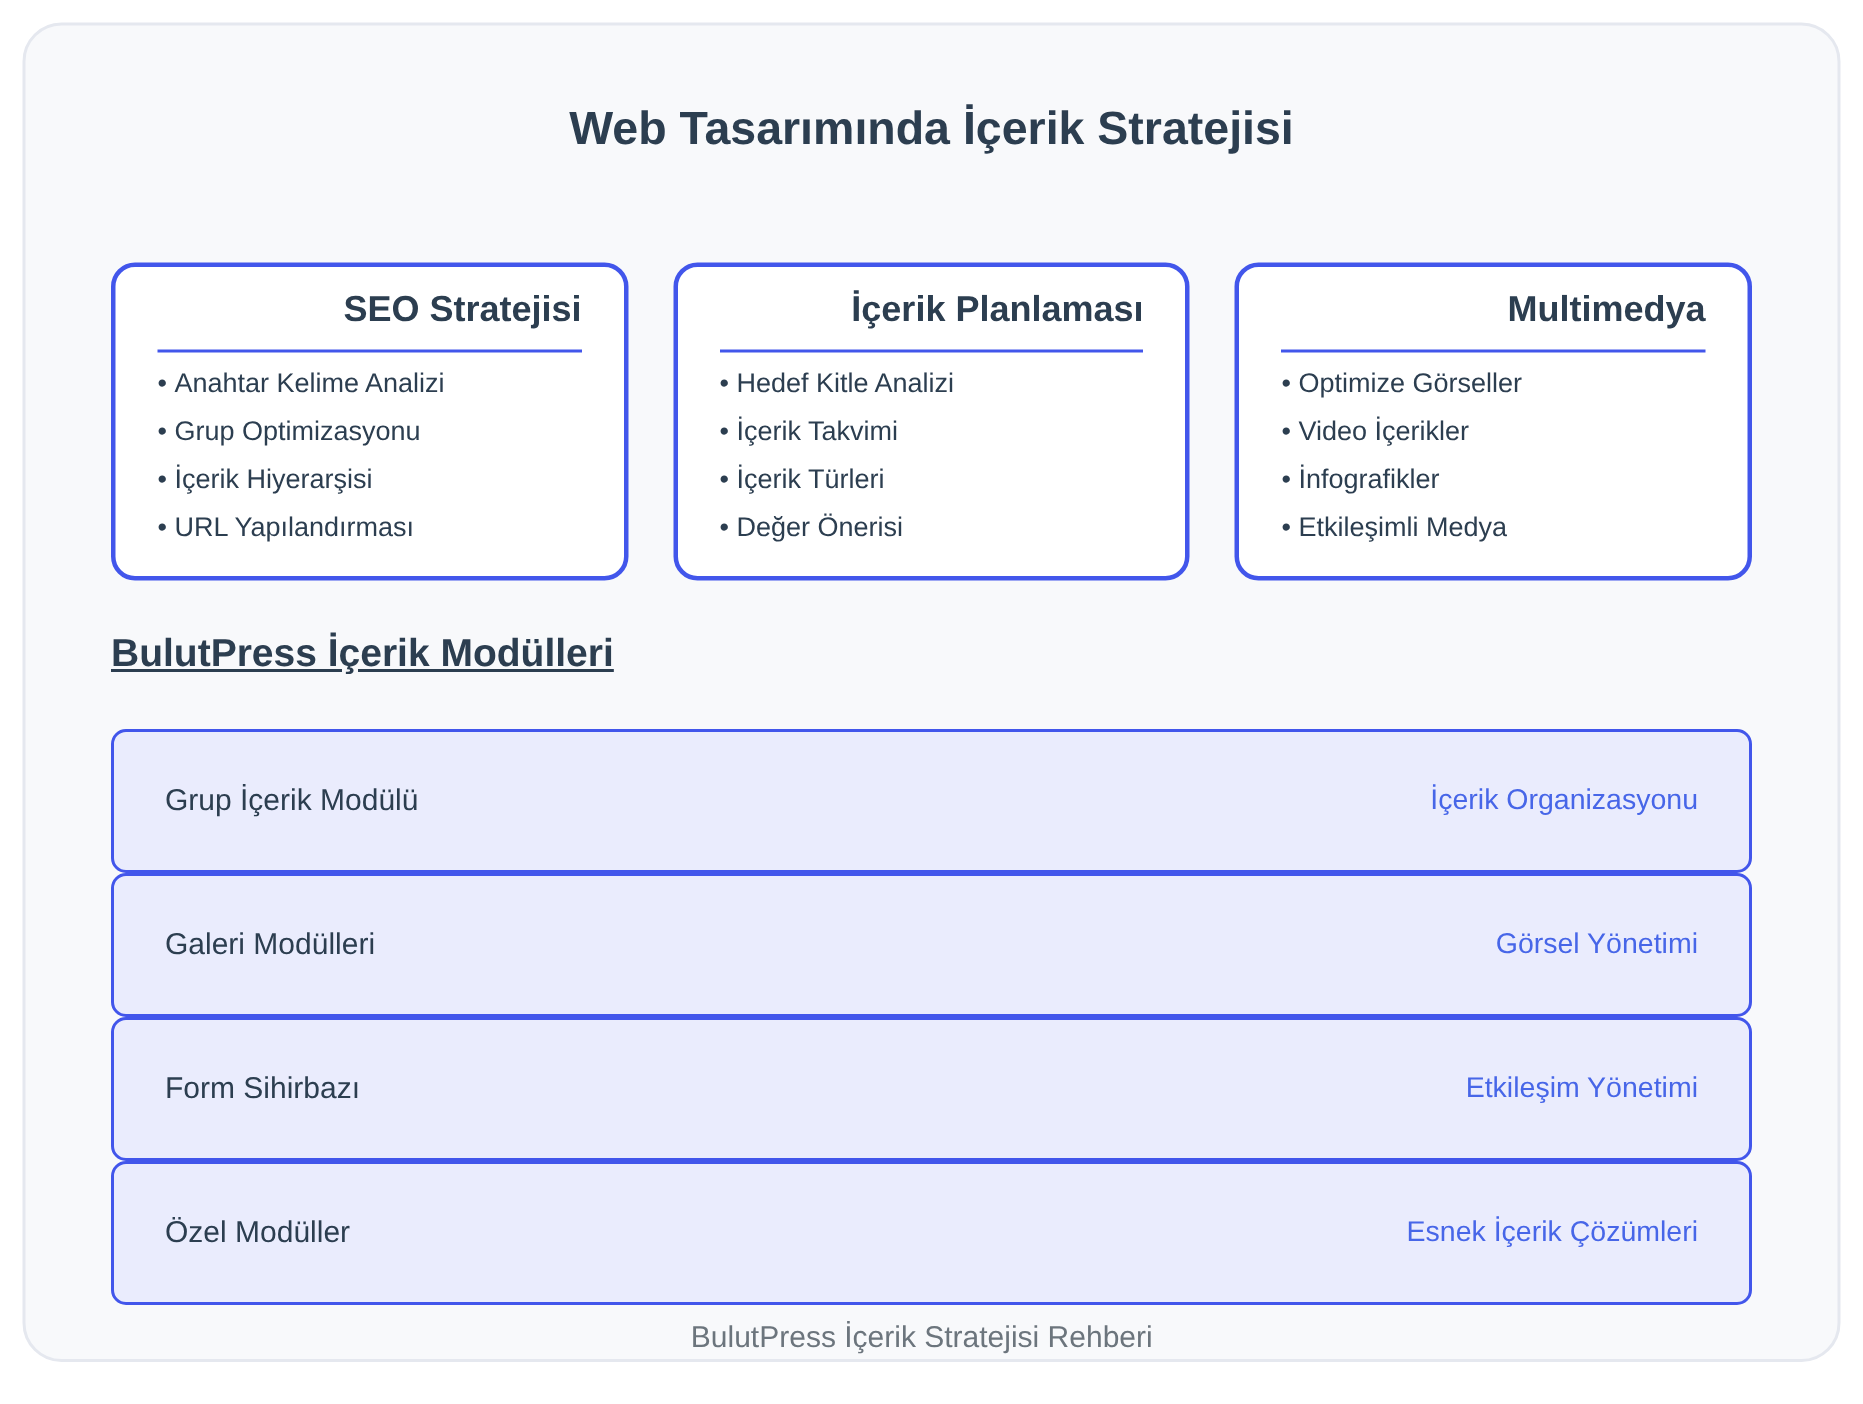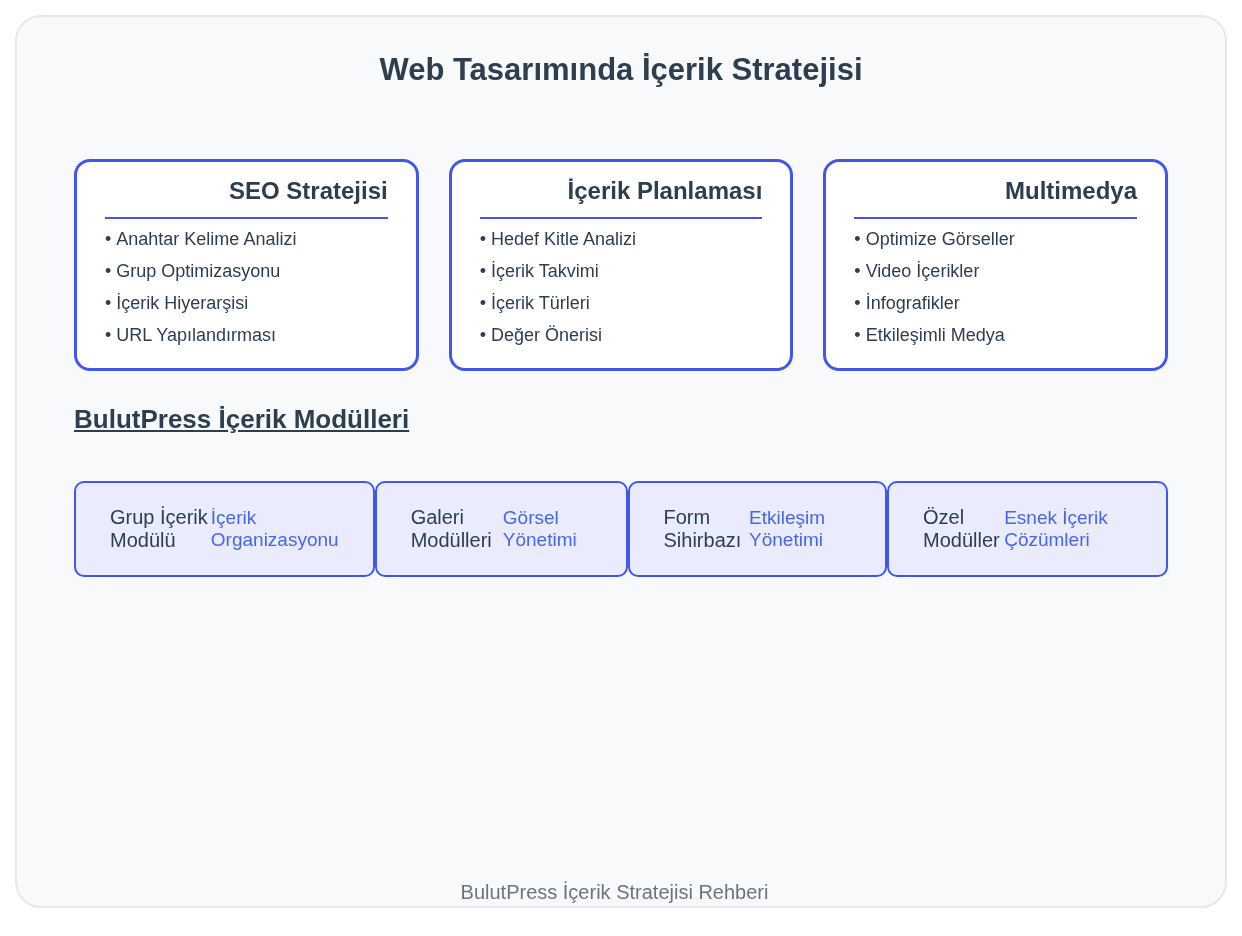--- a/index.html
+++ b/index.html
@@ -17,21 +17,21 @@
   }
   .container {
     position: absolute;
     left: 15px;
     top: 15px;
     width: 1212px;
     height: 893px;
     background: var(--container-bg, #f8f9fb);
     border: 2px solid var(--container-border, #e5e8ef);
     border-radius: 26px;
-    padding: 0 57px;
+    padding: 16px 57px;
     overflow: hidden;
   }
   .page-title {
     margin: 34px 0 0 0;
     text-align: center;
     font-size: 31px;
     line-height: 38px;
     font-weight: bold;
     color: var(--heading, #2c3e50);
   }
@@ -71,22 +71,23 @@
     content: "\2022\00a0";
   }
   .modules-heading {
     margin: 33px 0 0 0;
     font-size: 26px;
     font-weight: bold;
     color: var(--heading, #2c3e50);
     text-decoration: underline;
   }
   .module-rows {
-    margin-top: 46px;
+    margin-top: 35px;
     display: flex;
+    flex-direction: column;
     gap: 0;
   }
   .module-row {
     height: 96px;
     background: var(--row-bg, #eaecfd);
     border: 2px solid var(--accent, #4256eb);
     border-radius: 10px;
     display: flex;
     align-items: center;
     justify-content: space-between;

